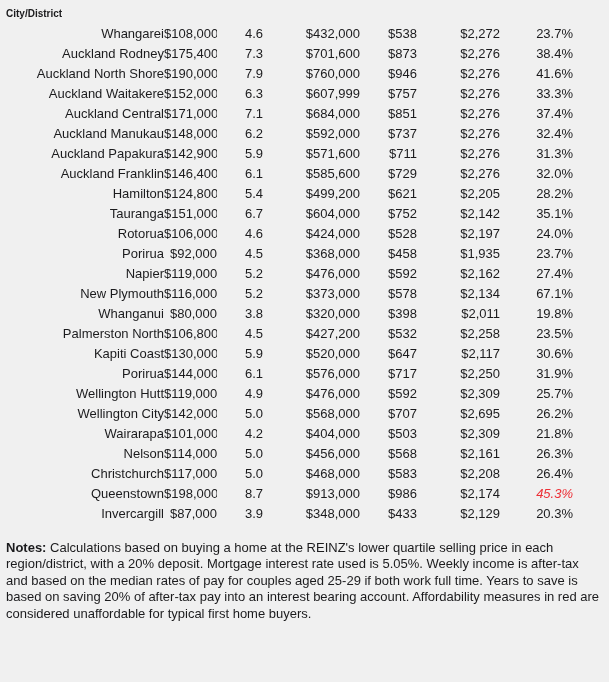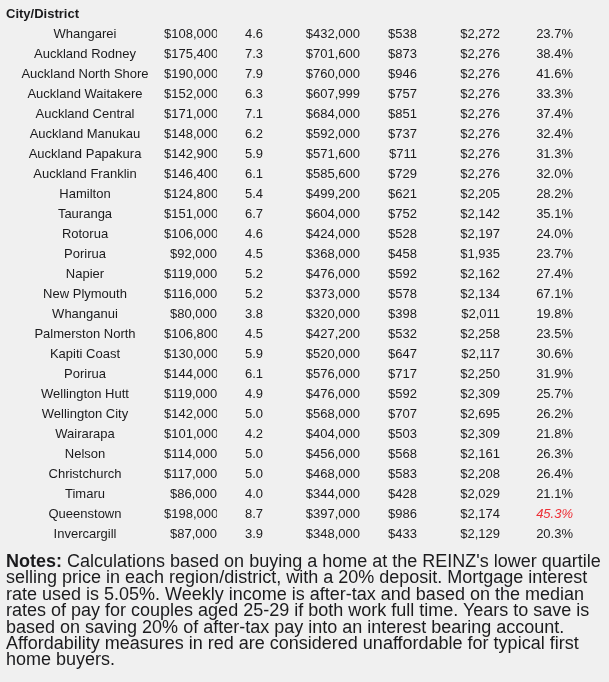--- a/index.html
+++ b/index.html
@@ -25,29 +25,29 @@
     padding: 0;
     height: 20px;
     line-height: 20px;
     font-size: 13px;
     white-space: nowrap;
     overflow: hidden;
   }
   table.afford th.city {
     text-align: left;
     font-weight: bold;
-    font-size: 13px;
-  }
-  td.city { text-align: center; }
+    font-size: 10px;
+  }
+  td.city { text-align: right; }
   td.num  { text-align: right; }
   td.red  { color: #ec2f36; font-style: italic; }
   .notes {
     width: 597px;
-    margin: 9px 0 0 0;
-    font-size: 18px;
+    margin: 16px 0 0 0;
+    font-size: 13px;
     line-height: 16.4px;
     color: #1b1b1d;
   }
   .notes-label { font-weight: bold; }
 </style>
 </head>
 <body>
 
 <div class="page">
 
@@ -269,33 +269,24 @@
         <tr>
           <td class="city">Christchurch</td>
           <td class="num">$117,000</td>
           <td class="num">5.0</td>
           <td class="num">$468,000</td>
           <td class="num">$583</td>
           <td class="num">$2,208</td>
           <td class="num">26.4%</td>
         </tr>
         <tr>
-          <td class="city">Timaru</td>
-          <td class="num">$86,000</td>
-          <td class="num">4.0</td>
-          <td class="num">$344,000</td>
-          <td class="num">$428</td>
-          <td class="num">$2,029</td>
-          <td class="num">21.1%</td>
-        </tr>
-        <tr>
           <td class="city">Queenstown</td>
           <td class="num">$198,000</td>
           <td class="num">8.7</td>
-          <td class="num">$397,000</td>
+          <td class="num">$913,000</td>
           <td class="num">$986</td>
           <td class="num">$2,174</td>
           <td class="num red">45.3%</td>
         </tr>
         <tr>
           <td class="city">Invercargill</td>
           <td class="num">$87,000</td>
           <td class="num">3.9</td>
           <td class="num">$348,000</td>
           <td class="num">$433</td>

